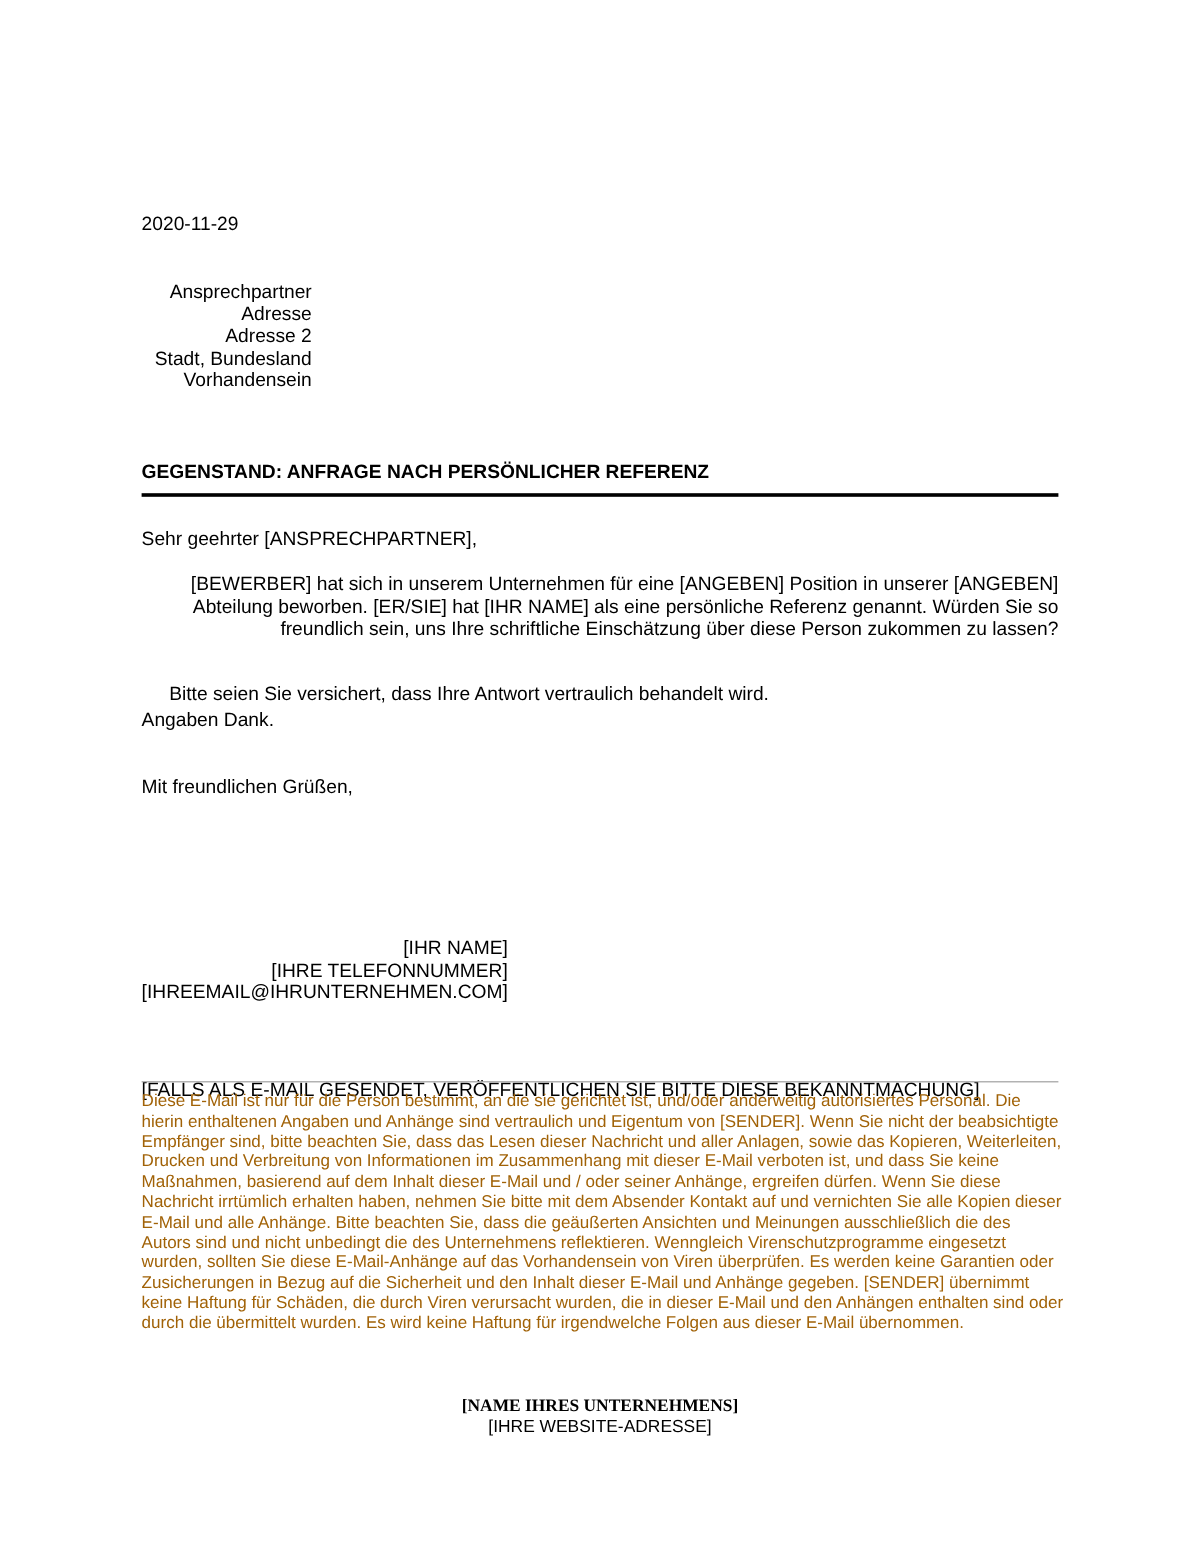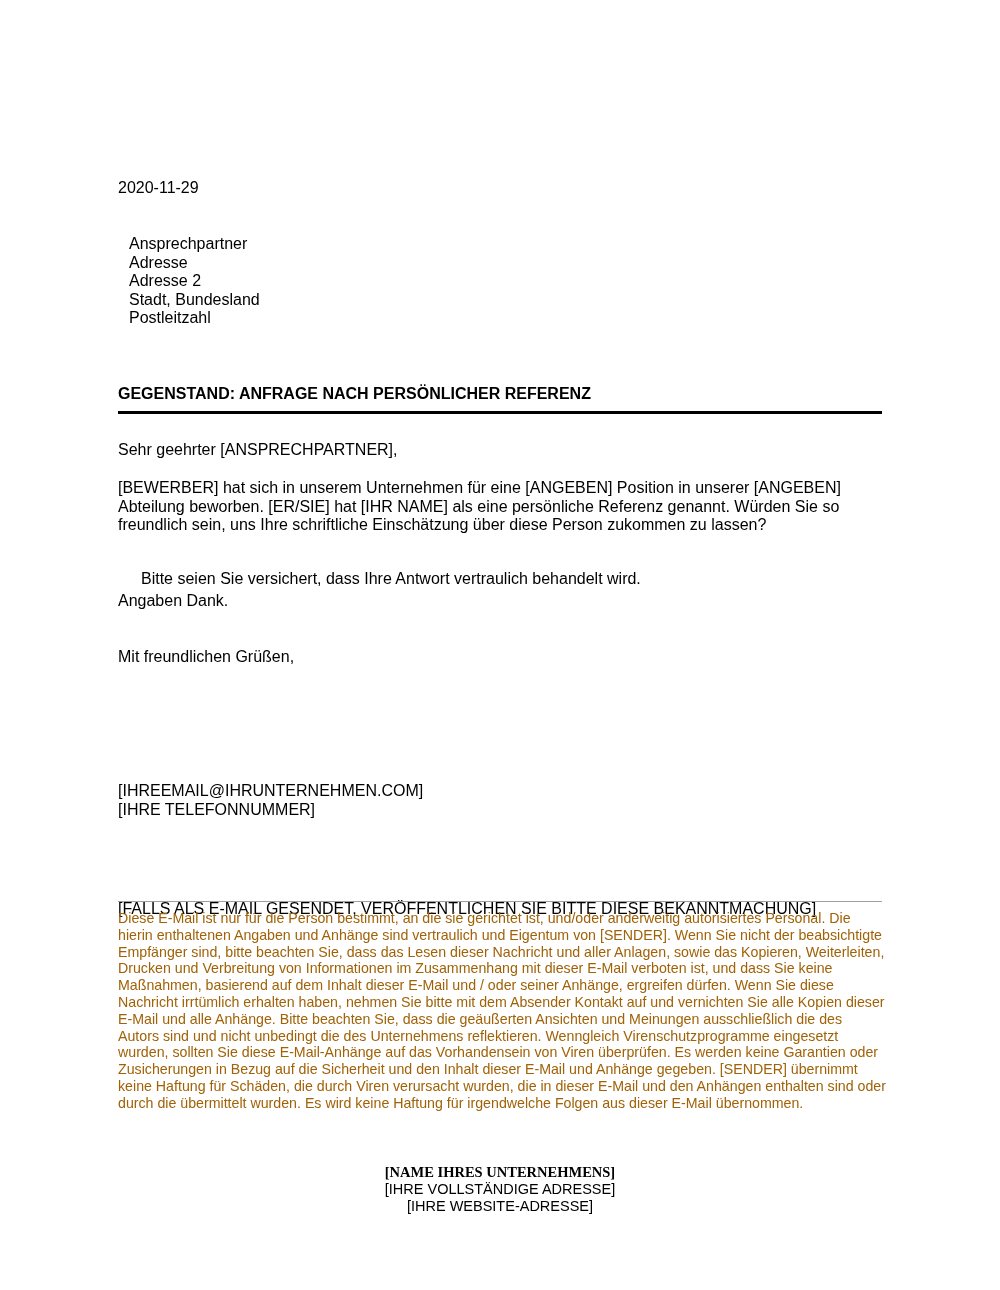--- a/index.html
+++ b/index.html
@@ -1,19 +1,19 @@
 <!DOCTYPE html>
 <html><head>
 <meta charset="utf-8">
 <style>
   html, body { margin: 0; padding: 0; background: #ffffff; }
   body { width: 1000px; height: 1290px; position: relative; overflow: hidden;
          font-family: "Liberation Sans", sans-serif; color: #000; }
   .page { position: absolute; left: 118px; top: 0; width: 764px; }
-  .abs { position: absolute; left: 0; white-space: nowrap; }
+  .abs { position: absolute; left: 0; white-space: nowrap; text-align: right; }
   .txt { font-size: 16px; line-height: 18.5px; }
   .date { top: 179px; }
   .addr { top: 235px; margin-left: 11px; }
   .addr div { height: 18.5px; }
   .subject { top: 385px; font-weight: bold; font-size: 16px; }
   .rule-thick { position: absolute; left: 0; top: 411px; width: 764px; height: 3px; background: #000; }
   .salutation { top: 441px; }
   .para1 { top: 479px; white-space: normal; width: 764px; }
   .para2 { top: 570px; margin-left: 23px; }
   .thanks { top: 592px; }
@@ -30,39 +30,39 @@
 <body>
 
 <div class="page">
   <div class="abs txt date">2020-11-29</div>
 
   <div class="abs txt addr">
     <div>Ansprechpartner</div>
     <div>Adresse</div>
     <div>Adresse 2</div>
     <div>Stadt, Bundesland</div>
-    <div>Postleitzahl</div>
+    <div>Vorhandensein</div>
   </div>
 
   <div class="abs subject">GEGENSTAND: ANFRAGE NACH PERSÖNLICHER REFERENZ</div>
   <div class="rule-thick"></div>
 
   <div class="abs txt salutation">Sehr geehrter [ANSPRECHPARTNER],</div>
   <div class="abs txt para1">[BEWERBER] hat sich in unserem Unternehmen für eine [ANGEBEN] Position in unserer [ANGEBEN] Abteilung beworben. [ER/SIE] hat [IHR NAME] als eine persönliche Referenz genannt. Würden Sie so freundlich sein, uns Ihre schriftliche Einschätzung über diese Person zukommen zu lassen?</div>
   <div class="abs txt para2">Bitte seien Sie versichert, dass Ihre Antwort vertraulich behandelt wird.</div>
   <div class="abs txt thanks">Angaben Dank.</div>
   <div class="abs txt closing">Mit freundlichen Grüßen,</div>
 
   <div class="abs txt sig">
+    <div>[IHR NAME]</div>
+    <div>[IHRE TELEFONNUMMER]</div>
     <div>[IHREEMAIL@IHRUNTERNEHMEN.COM]</div>
-    <div>[IHRE TELEFONNUMMER]</div>
   </div>
 
   <div class="abs notice-head">[FALLS ALS E-MAIL GESENDET, VERÖFFENTLICHEN SIE BITTE DIESE BEKANNTMACHUNG]</div>
   <div class="rule-thin"></div>
   <div class="disclaimer">Diese E-Mail ist nur für die Person bestimmt, an die sie gerichtet ist, und/oder anderweitig autorisiertes Personal. Die hierin enthaltenen Angaben und Anhänge sind vertraulich und Eigentum von [SENDER]. Wenn Sie nicht der beabsichtigte Empfänger sind, bitte beachten Sie, dass das Lesen dieser Nachricht und aller Anlagen, sowie das Kopieren, Weiterleiten, Drucken und Verbreitung von Informationen im Zusammenhang mit dieser E-Mail verboten ist, und dass Sie keine Maßnahmen, basierend auf dem Inhalt dieser E-Mail und / oder seiner Anhänge, ergreifen dürfen. Wenn Sie diese Nachricht irrtümlich erhalten haben, nehmen Sie bitte mit dem Absender Kontakt auf und vernichten Sie alle Kopien dieser E-Mail und alle Anhänge. Bitte beachten Sie, dass die geäußerten Ansichten und Meinungen ausschließlich die des Autors sind und nicht unbedingt die des Unternehmens reflektieren. Wenngleich Virenschutzprogramme eingesetzt wurden, sollten Sie diese E-Mail-Anhänge auf das Vorhandensein von Viren überprüfen. Es werden keine Garantien oder Zusicherungen in Bezug auf die Sicherheit und den Inhalt dieser E-Mail und Anhänge gegeben. [SENDER] übernimmt keine Haftung für Schäden, die durch Viren verursacht wurden, die in dieser E-Mail und den Anhängen enthalten sind oder durch die übermittelt wurden. Es wird keine Haftung für irgendwelche Folgen aus dieser E-Mail übernommen.</div>
 </div>
 
 <div class="footer">
   <div class="company">[NAME IHRES UNTERNEHMENS]</div>
-  <div>[IHRE VOLLSTÄNDIGE ADRESSE]</div>
   <div>[IHRE WEBSITE-ADRESSE]</div>
 </div>
 
 </body></html>

